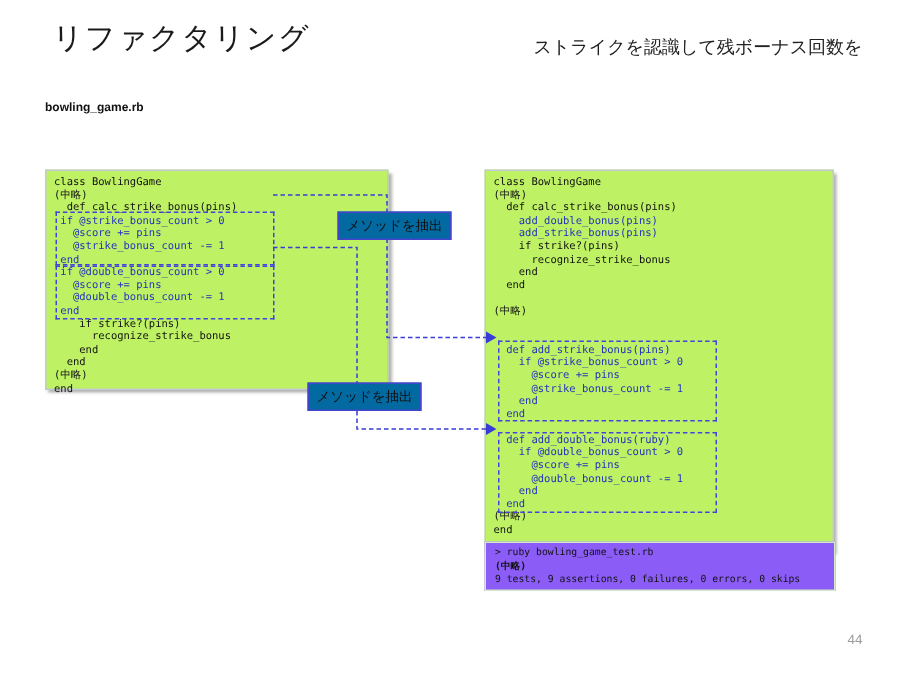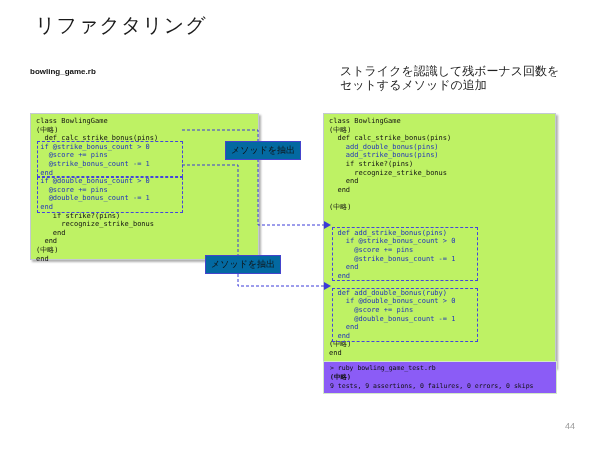--- a/index.html
+++ b/index.html
@@ -2,22 +2,22 @@
 <html><head>
 <meta charset="utf-8">
 <style>
   html,body{margin:0;padding:0;background:#fff;}
   .slide{position:relative;width:600px;height:450px;background:#ffffff;overflow:hidden;
          font-family:"Liberation Sans",sans-serif;color:#111;}
 
   .title{position:absolute;left:35px;top:12px;font-size:20px;font-weight:400;
          letter-spacing:1px;color:#1a1a1a;margin:0;}
 
-  .subtitle{position:absolute;left:340px;top:24px;width:235px;text-align:left;
-            font-size:12px;line-height:14px;color:#222;margin-top:40px;}
+  .subtitle{position:absolute;left:340px;top:24px;width:235px;text-align:right;
+            font-size:12px;line-height:14px;color:#222;}
 
   .file-label{position:absolute;left:30px;top:67px;font-size:8px;font-weight:bold;color:#111;}
 
   .panel{position:absolute;background:#bef264;border:1px solid #c3c9d2;
          box-shadow:2px 2px 2px #b0b0b0;box-sizing:border-box;margin-top:28px;}
   .left-panel{left:30px;top:85px;width:229px;height:147px;}
   .right-panel{left:323px;top:85px;width:233px;height:255px;}
 
   .code{padding:3px 0 0 5px;}
   .code-line{font-family:"DejaVu Sans Mono","Liberation Mono",monospace;
@@ -51,21 +51,20 @@
 </style>
 </head>
 <body>
 
 <div class="slide">
 
   <h1 class="title">リファクタリング</h1>
 
   <div class="subtitle">
     <div>ストライクを認識して残ボーナス回数を</div>
-    <div>セットするメソッドの追加</div>
   </div>
 
   <div class="file-label">bowling_game.rb</div>
 
   <div class="panel left-panel">
     <div class="code">
         <div class="code-line c-k">class BowlingGame</div>
         <div class="code-line c-k">(中略)</div>
         <div class="code-line c-k">  def calc_strike_bonus(pins)</div>
         <div class="code-line c-b"> if @strike_bonus_count &gt; 0</div>

